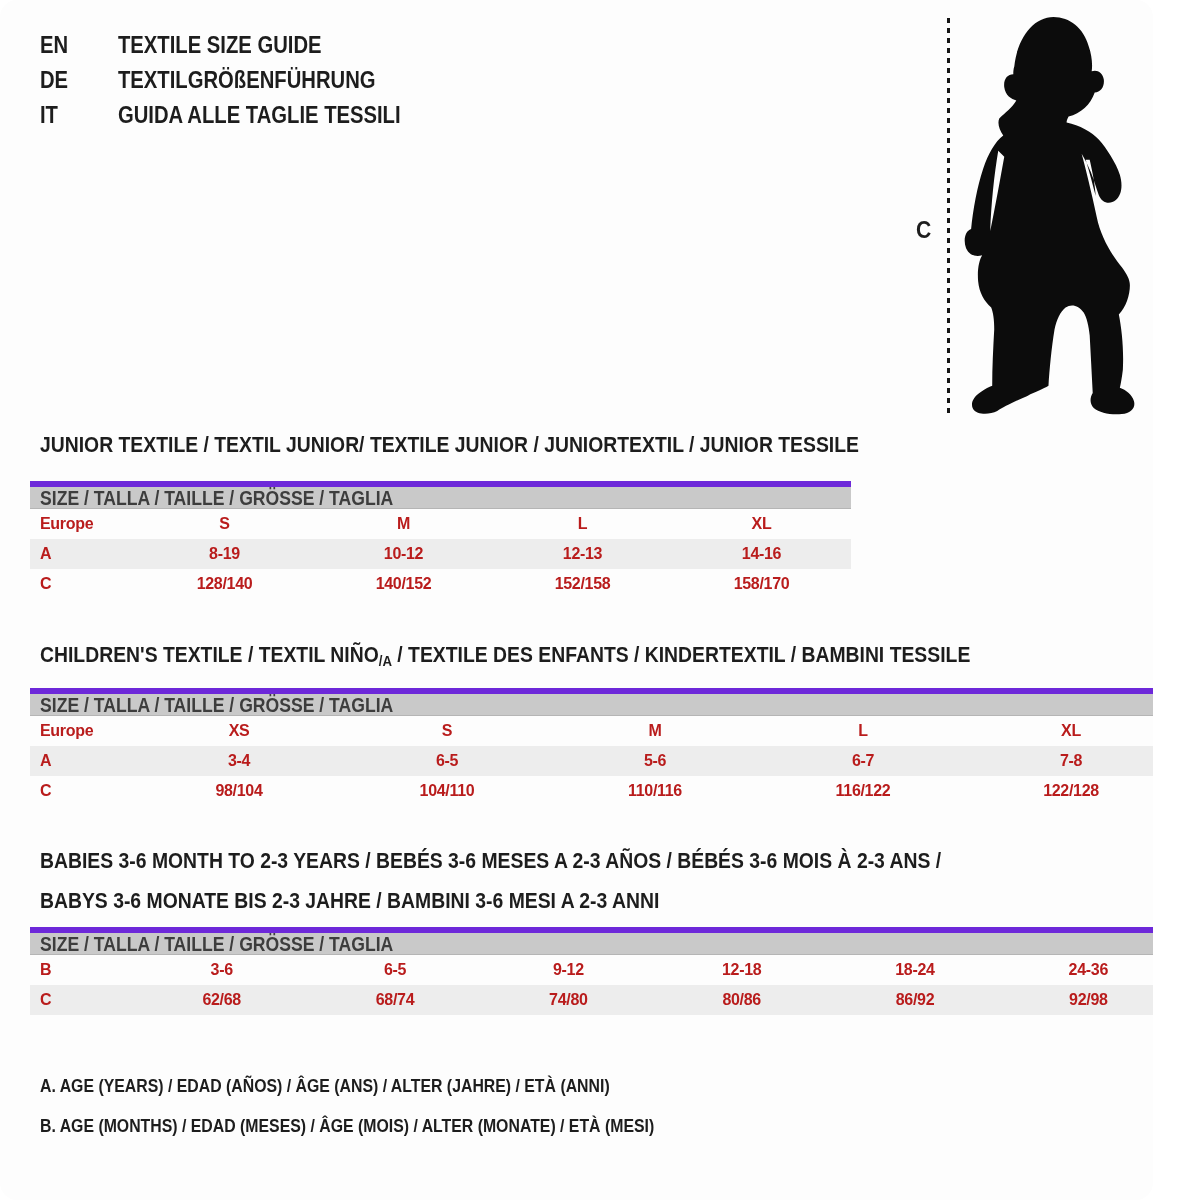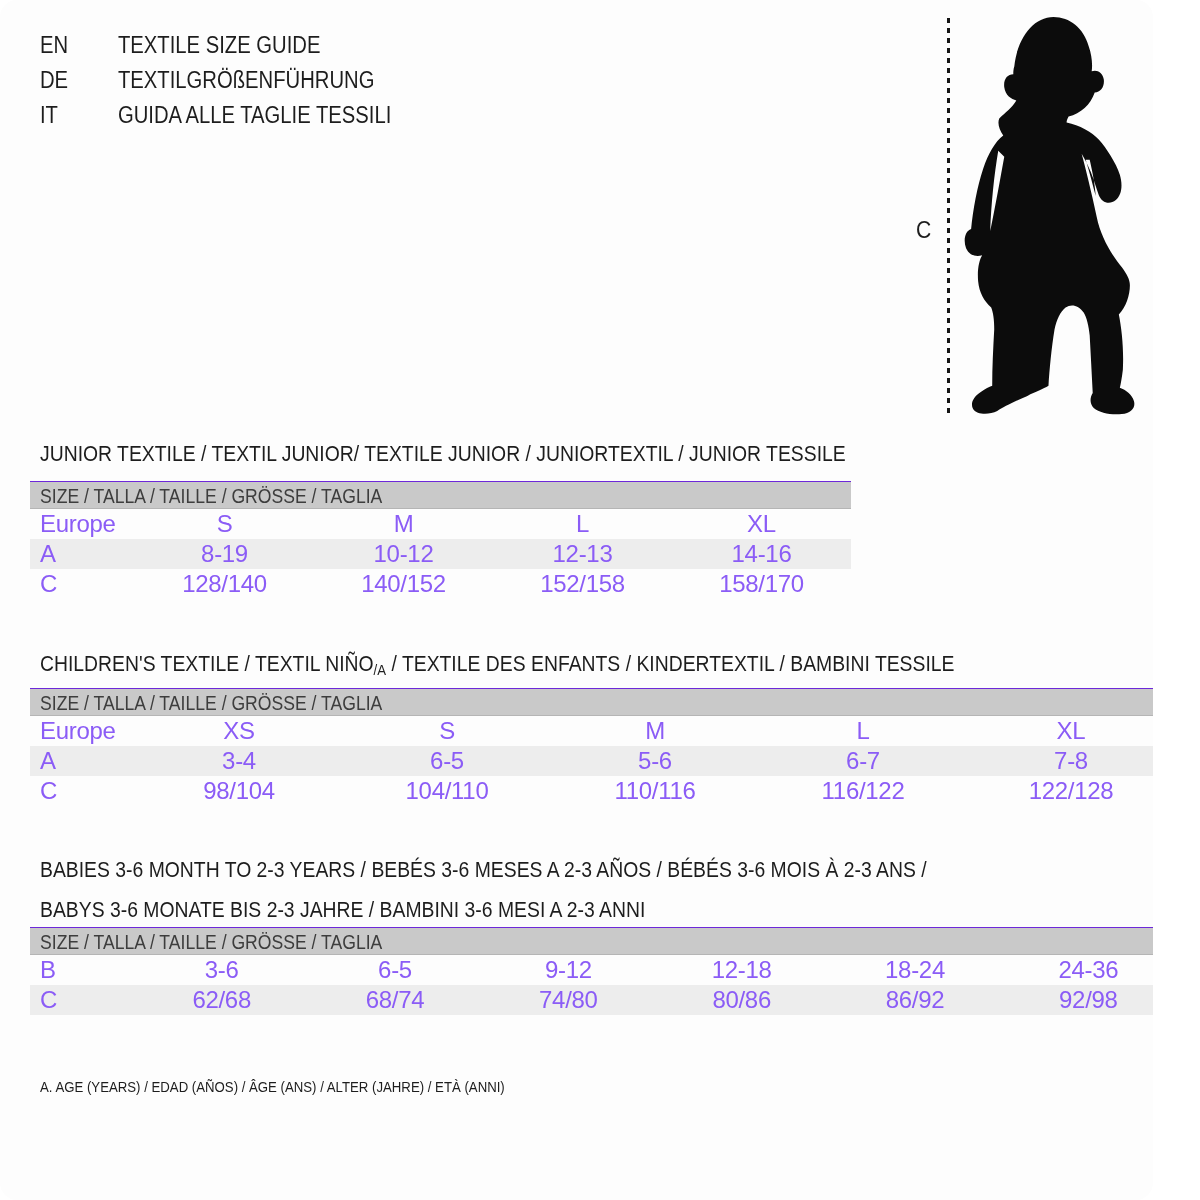--- a/index.html
+++ b/index.html
@@ -1,64 +1,64 @@
 <!DOCTYPE html>
 <html><head>
 <meta charset="utf-8">
 <style>
   html,body { margin:0; padding:0; }
   .canvas {
     position:relative; width:1153px; height:1200px; overflow:hidden;
     background:#fdfdfd; color:#1d1d1d;
     font-family:"Liberation Sans","DejaVu Sans",sans-serif;
-    font-weight:normal;
+    font-weight:bold;
     border-radius:17px;
   }
   .cnd { display:inline-block; transform:scaleX(0.88); transform-origin:0 50%; white-space:nowrap; }
 
   
   .langs { position:absolute; left:40px; top:28px; font-size:23px; }
   .lrow { display:grid; grid-template-columns:78px auto; height:35px; align-items:center; }
 
   
   .dash {
     position:absolute; left:947px; top:18px; width:3px; height:398px;
     background:repeating-linear-gradient(to bottom,#141414 0 5px,transparent 5px 10px);
   }
   .cmark { position:absolute; left:916px; top:216px; font-size:24px; }
   .baby  { position:absolute; left:962px; top:16px; }
 
   
-  .shead { position:absolute; left:40px; font-size:22px;margin-top:9px; }
+  .shead { position:absolute; left:40px; font-size:22px; }
   .h-junior   { top:432px; }
   .h-children { top:642px; }
   .h-babies   { top:841px; line-height:40px; }
   .subsm { font-size:15px; vertical-align:-4px; }
 
   
   .tbl { position:absolute; left:30px; }
   .t-junior   { top:481px; width:821px; }
   .t-children { top:688px; width:1145px; }
   .t-babies   { top:927px; width:1145px; }
   .bar {
     height:28px; box-sizing:border-box; background:#c9c9c9;
-    border-top:1px solid #6d28d9; border-bottom:1px solid #b5b5b5;
-    display:flex; align-items:flex-end; padding-left:10px;
+    border-top:6px solid #6d28d9; border-bottom:1px solid #b5b5b5;
+    display:flex; align-items:flex-start; padding-left:10px;
     font-size:20px; color:#3d3d3d;
   }
-  .trow { display:grid; height:30px; align-items:center; font-size:24px; color:#8b5cf6; }
+  .trow { display:grid; height:30px; align-items:center; font-size:16px; color:#b91c1c; }
   .t-junior   .trow { grid-template-columns:105px repeat(4,1fr); }
   .t-children .trow { grid-template-columns:105px repeat(5,1fr); }
   .t-babies   .trow { grid-template-columns:105px repeat(6,1fr); }
   .lab  { padding-left:10px; letter-spacing:-0.3px; }
   .cell { text-align:center; letter-spacing:-0.3px; }
   .alt  { background:#ededed; }
 
   
-  .legend { position:absolute; left:40px; top:1066px; font-size:15px; }
+  .legend { position:absolute; left:40px; top:1066px; font-size:18px; }
   .legline { height:40px; display:flex; align-items:center; }
 </style>
 </head>
 <body>
 
 <div class="canvas">
 
   <div class="langs">
     <div class="lrow">
       <span class="cnd">EN</span>
@@ -188,15 +188,18 @@
       <span class="cell">80/86</span>
       <span class="cell">86/92</span>
       <span class="cell">92/98</span>
     </div>
   </div>
 
   <div class="legend">
     <div class="legline">
       <span class="cnd">A. AGE (YEARS) / EDAD (AÑOS) / ÂGE (ANS) / ALTER (JAHRE) / ETÀ (ANNI)</span>
     </div>
+    <div class="legline">
+      <span class="cnd">B. AGE (MONTHS) / EDAD (MESES) / ÂGE (MOIS) / ALTER (MONATE) / ETÀ (MESI)</span>
+    </div>
   </div>
 
 </div>
 
 </body></html>

